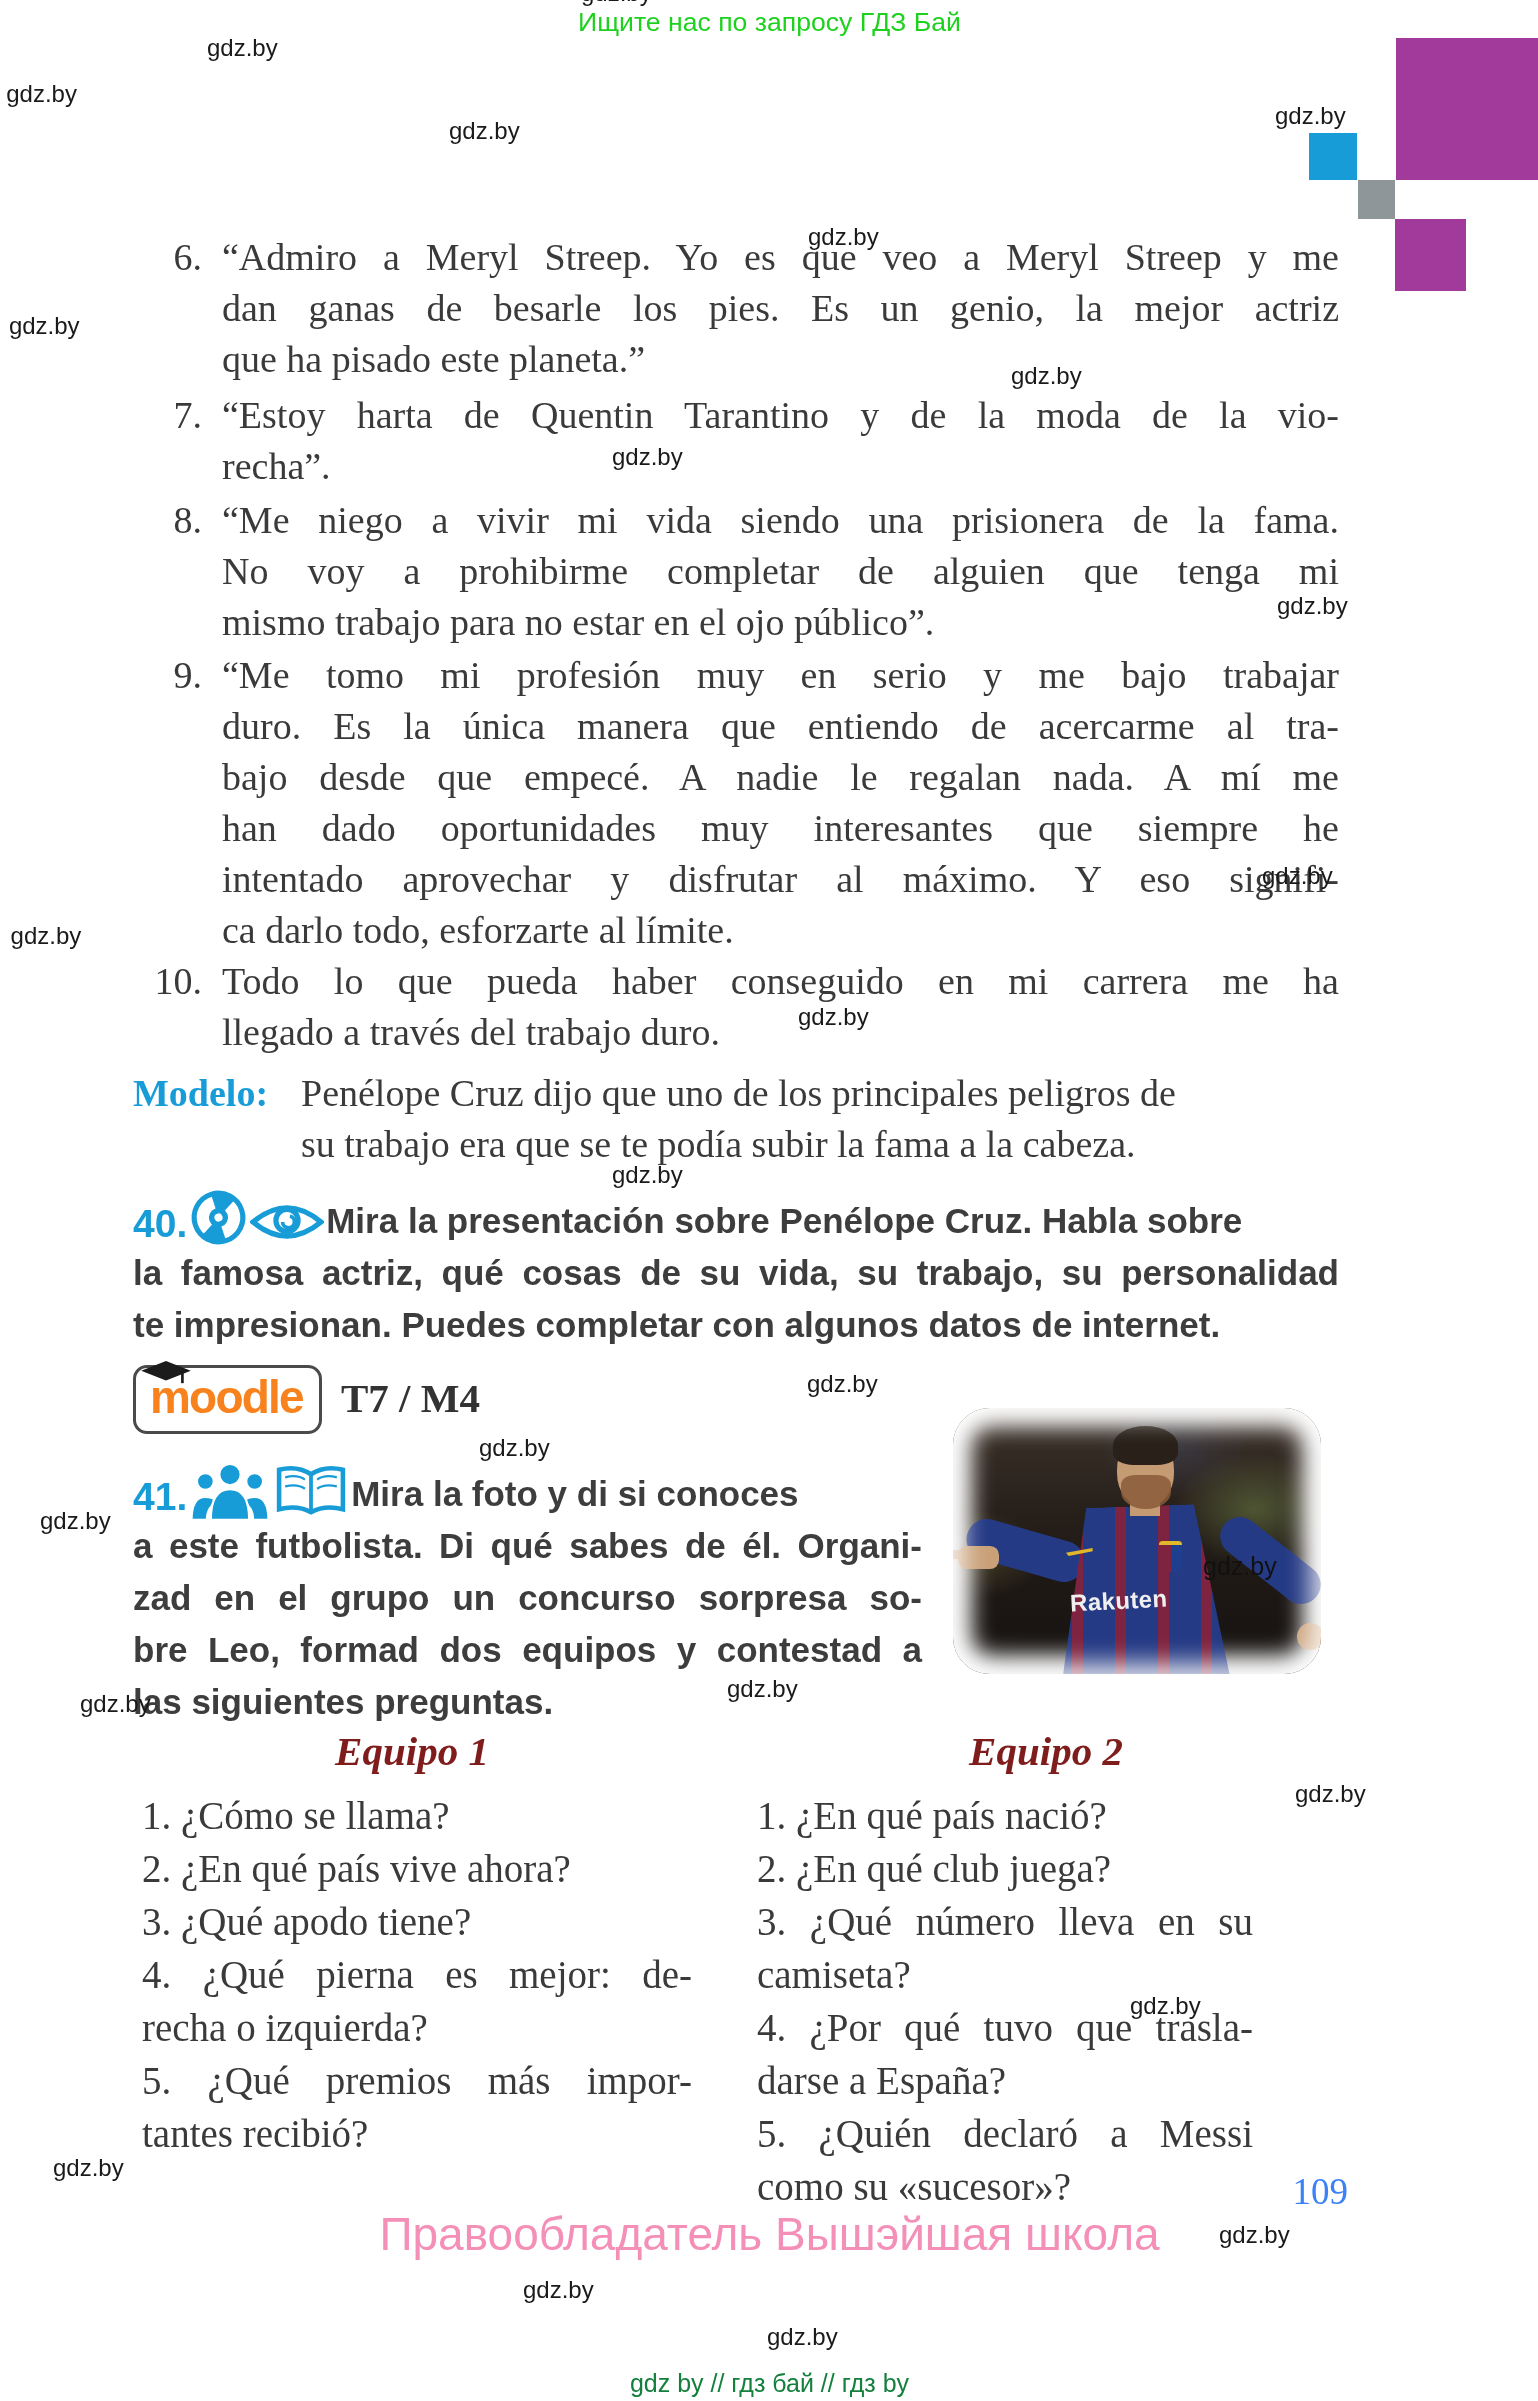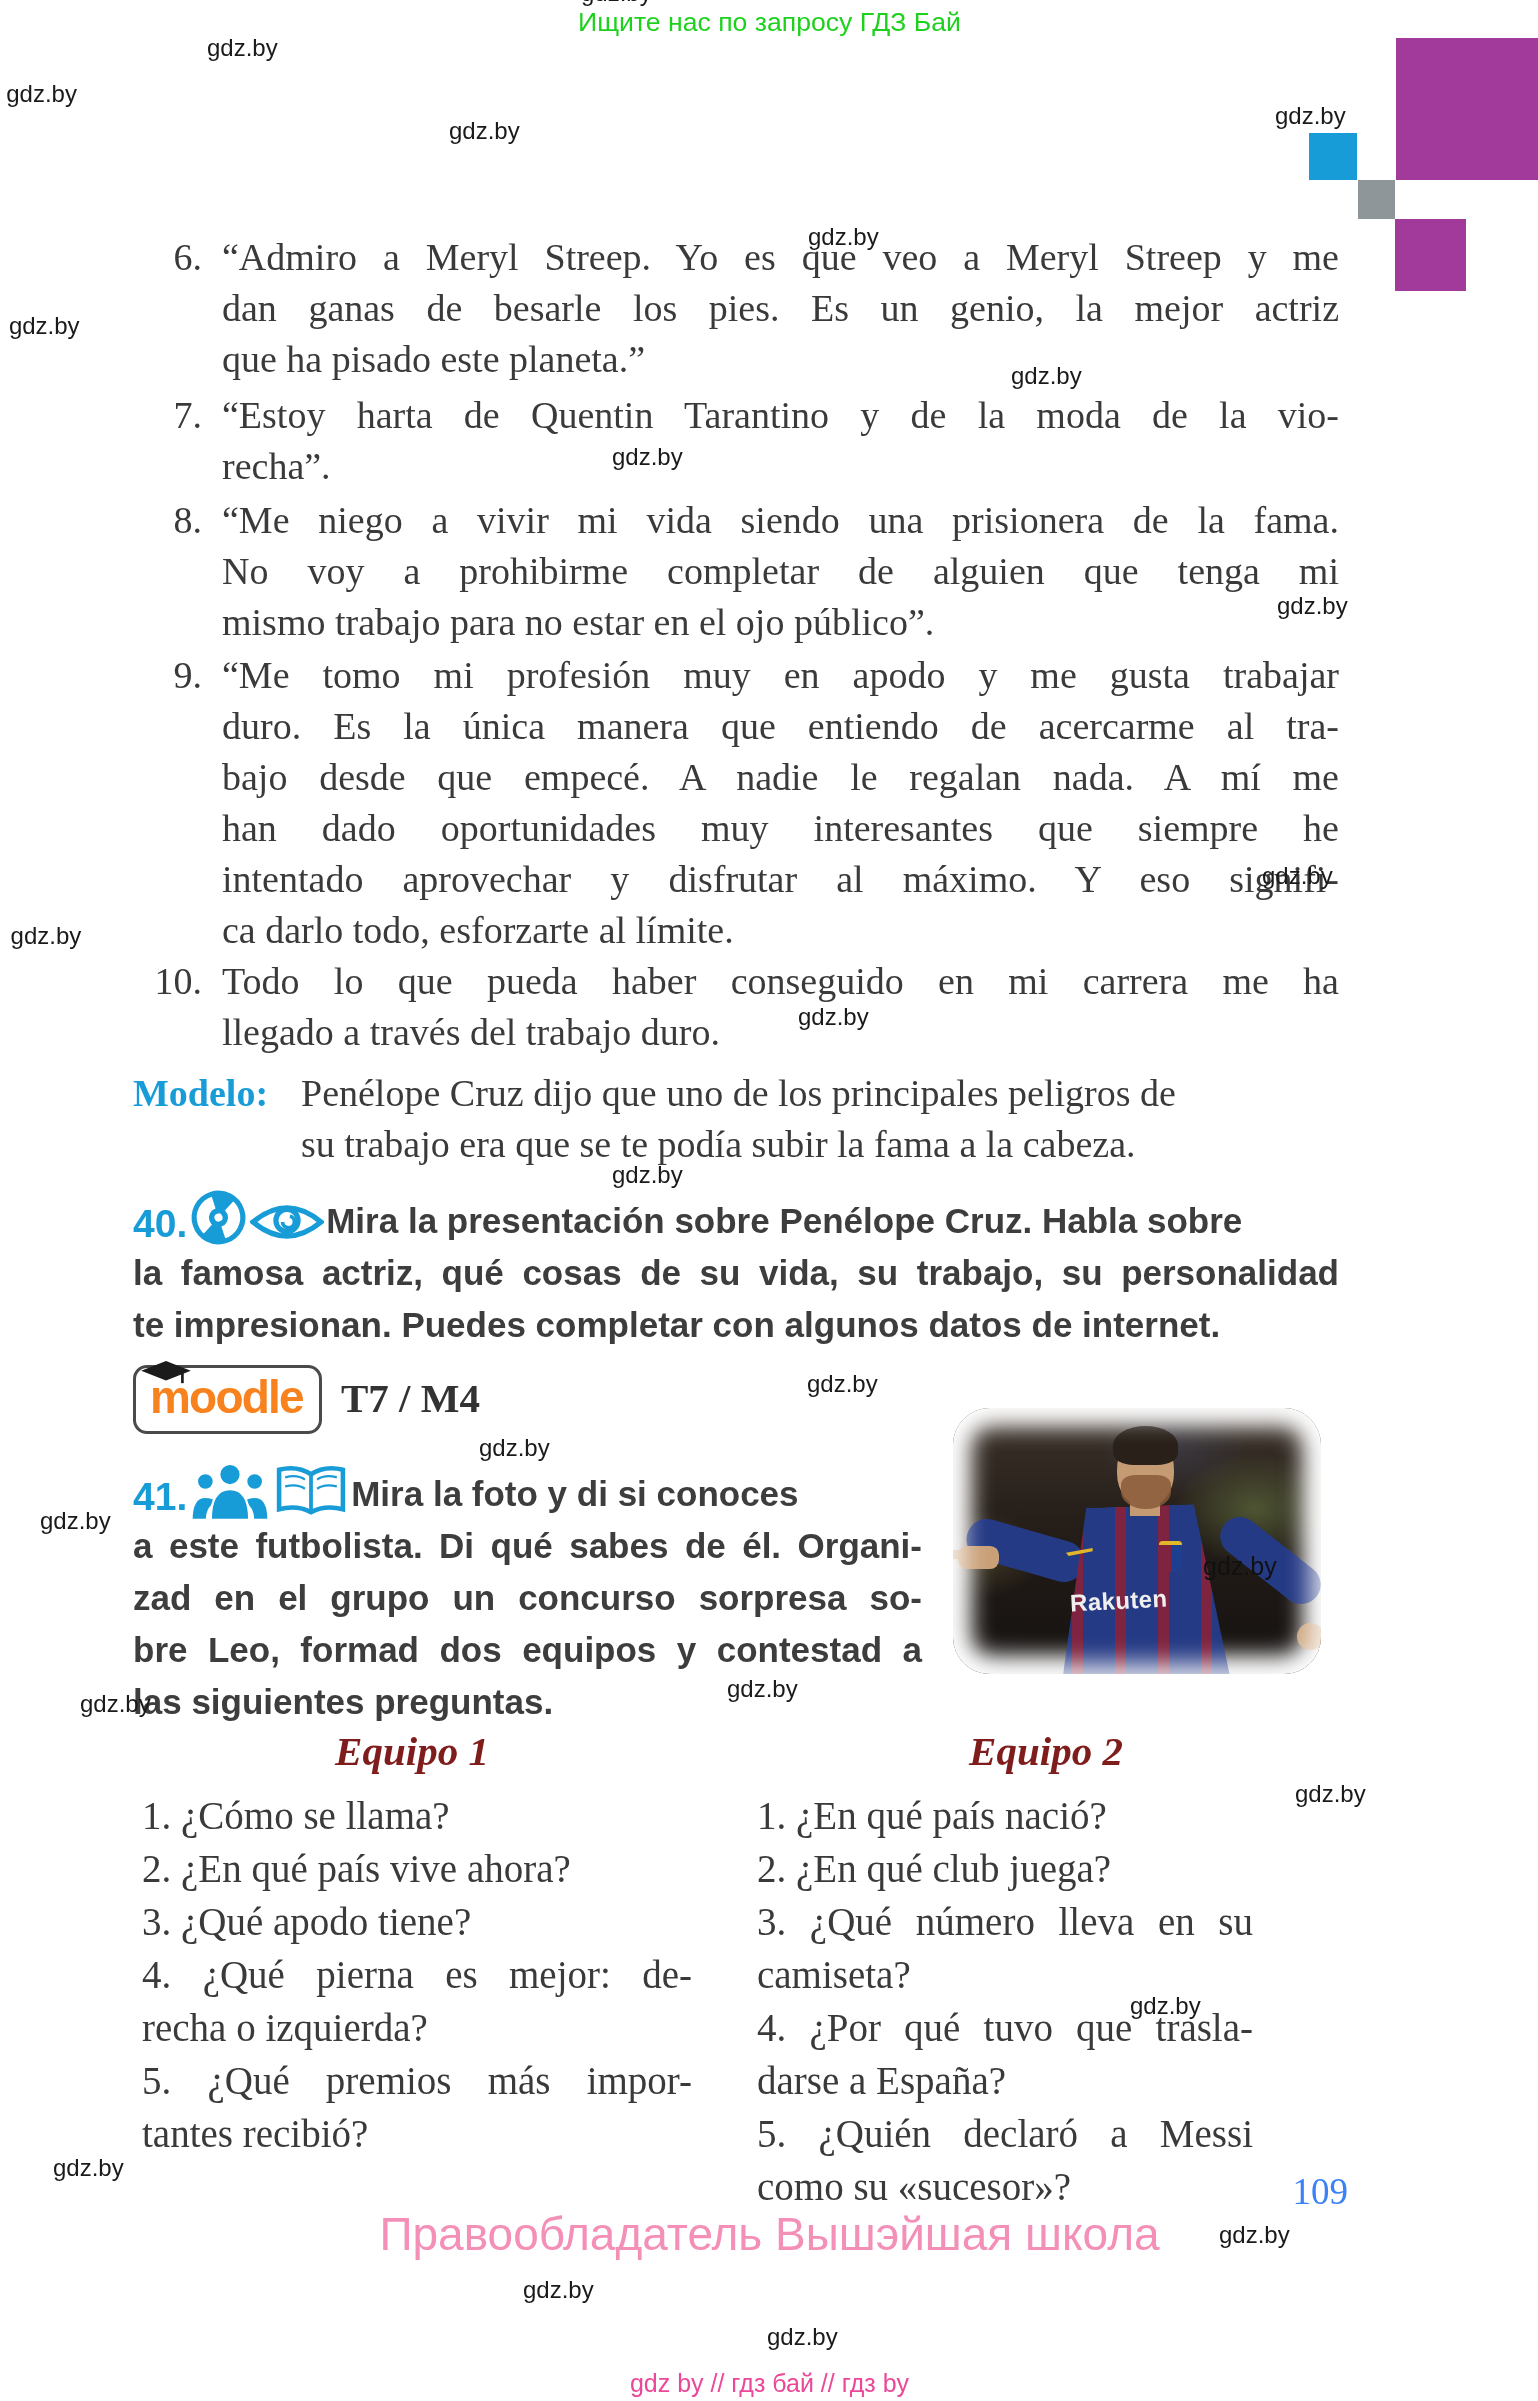--- a/index.html
+++ b/index.html
@@ -85,21 +85,21 @@
   #eq2-title{left:798px;width:496px;}
   .eq-list{position:absolute;top:1789px;font-size:39px;line-height:53px;}
   #eq1-list{left:142px;width:550px;}
   #eq2-list{left:757px;width:496px;}
   
   .page-num{position:absolute;left:1259px;top:2170px;width:89px;text-align:right;
       font-size:37px;color:#3b82f6;}
   .copyright{position:absolute;top:2207px;left:0;width:100%;text-align:center;
       font-family:"Liberation Sans",sans-serif;font-size:46px;color:#f48fb8;}
   .footer-links{position:absolute;top:2369px;left:0;width:100%;text-align:center;
-      font-family:"Liberation Sans",sans-serif;font-size:25px;color:#ec4899;}
+      font-family:"Liberation Sans",sans-serif;font-size:25px;color:#15803d;}
   svg{display:block;}
 </style>
 </head>
 <body>
 
 <div id="page">
 
   <div class="top-banner">Ищите нас по запросу ГДЗ Бай</div>
 
   <div class="sq purple-big"></div>
@@ -154,21 +154,21 @@
     <span class="qnum">8.</span>
     <div class="qlines">
       <div class="jline">“Me niego a vivir mi vida siendo una prisionera de la fama.</div>
       <div class="jline">No voy a prohibirme completar de alguien que tenga mi</div>
       <div>mismo trabajo para no estar en el ojo público”.</div>
     </div>
   </div>
   <div class="quote" style="top:650px">
     <span class="qnum">9.</span>
     <div class="qlines">
-      <div class="jline">“Me tomo mi profesión muy en apodo y me gusta trabajar</div>
+      <div class="jline">“Me tomo mi profesión muy en serio y me bajo trabajar</div>
       <div class="jline">duro. Es la única manera que entiendo de acercarme al tra-</div>
       <div class="jline">bajo desde que empecé. A nadie le regalan nada. A mí me</div>
       <div class="jline">han dado oportunidades muy interesantes que siempre he</div>
       <div class="jline">intentado aprovechar y disfrutar al máximo. Y eso signifi-</div>
       <div>ca darlo todo, esforzarte al límite.</div>
     </div>
   </div>
   <div class="quote" style="top:956px">
     <span class="qnum">10.</span>
     <div class="qlines">

